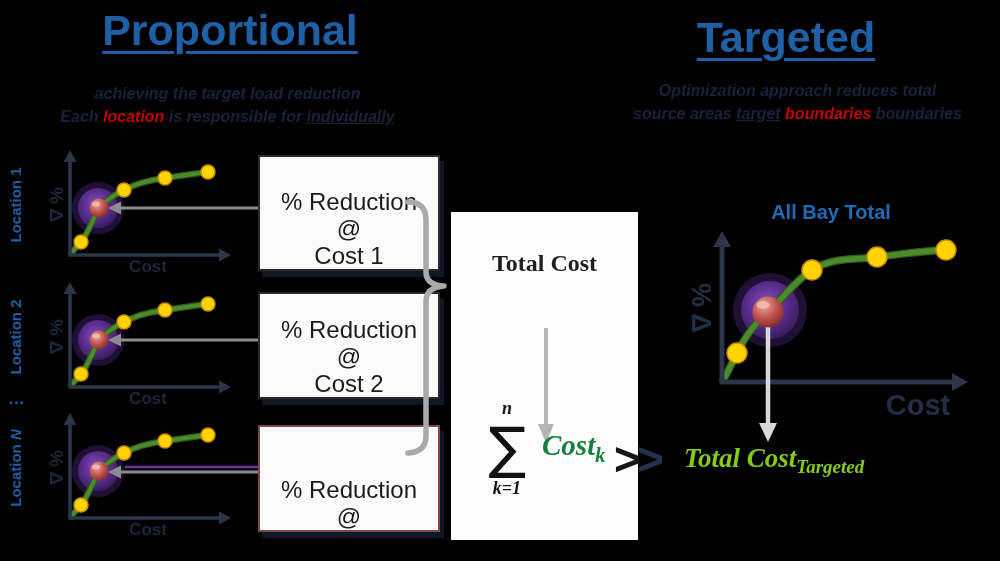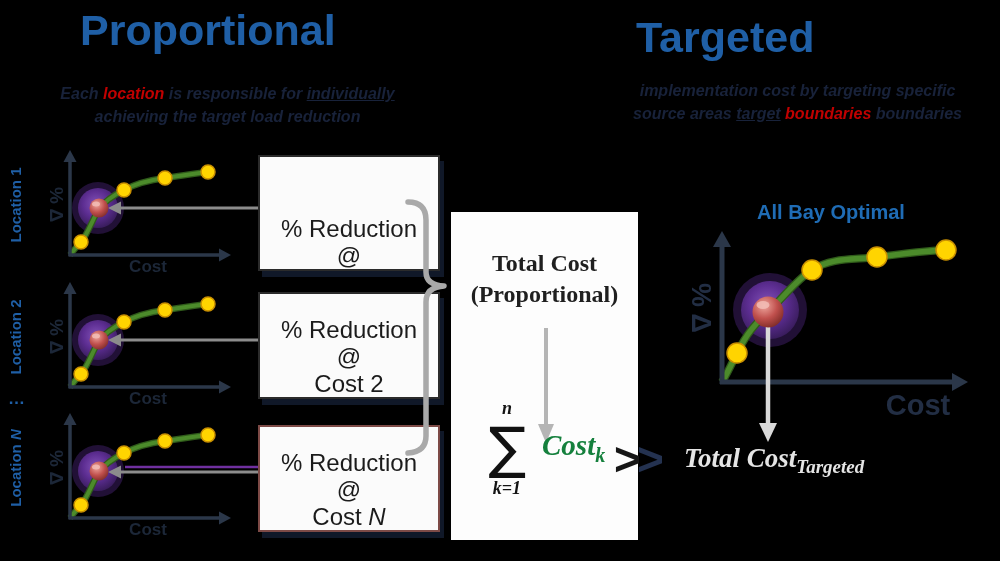--- a/index.html
+++ b/index.html
@@ -1,22 +1,22 @@
 <!DOCTYPE html>
 <html><head>
 <meta charset="utf-8">
 <style>
   html,body{margin:0;padding:0;background:#000;}
   #stage{position:relative;width:1000px;height:561px;background:#000;overflow:hidden;
          font-family:"Liberation Sans",sans-serif;}
   .abs{position:absolute;}
 
   
-  .h-title{width:300px;font-size:43px;font-weight:bold;color:#1F5FA6;
-           text-decoration-thickness:3px;text-underline-offset:6px;}
+  .h-title{width:300px;text-align:center;font-size:43px;font-weight:bold;color:#1F5FA6;
+           text-decoration:underline;text-decoration-thickness:3px;text-underline-offset:6px;}
 
   
   .subtitle{text-align:center;font-style:italic;font-weight:bold;font-size:16px;
             color:#18223A;line-height:23px;}
   .red{color:#C00000;}
   .uline{text-decoration:underline;}
 
   
   .loclab{width:120px;height:20px;text-align:center;font-weight:bold;font-size:15px;
           color:#1F5FA6;transform:rotate(-90deg);line-height:20px;}
@@ -55,33 +55,33 @@
        color:#141414;line-height:20px;}
   .sig{font-family:"DejaVu Sans",sans-serif;font-size:56px;color:#111;line-height:60px;}
   .term{font-family:"Liberation Serif",serif;font-style:italic;font-weight:700;font-size:29px;color:#15803d;}
   .term sub{font-size:20px;}
   .gt{font-size:46px;font-weight:bold;line-height:46px;}
 
   
   #abc{width:200px;text-align:center;font-weight:bold;font-size:20px;color:#1F6CB5;}
   #optimal{width:108px;font-weight:bold;font-size:20px;line-height:26px;color:#C0504D;}
   .result{font-family:"Liberation Serif",serif;font-style:italic;font-weight:700;
-          font-size:27px;color:#e5e5e5;}
+          font-size:27px;color:#84cc16;}
   .result sub{font-size:19px;}
 </style>
 </head>
 <body>
 
 <div id="stage">
 
   <div class="abs h-title" style="left:80px;top:6px;">Proportional</div>
 
   <div class="abs subtitle" style="left:25px;top:82px;width:405px;">
+    <div>achieving the target load reduction</div>
     <div><span>Each </span><span class="red">location</span><span> is responsible for </span><span class="uline">individually</span></div>
-    <div>achieving the target load reduction</div>
   </div>
 
   <div class="abs loclab" style="left:-44px;top:195px;"><span>Location </span><span>1</span></div>
   <div class="abs loclab" style="left:-44px;top:327px;"><span>Location </span><span>2</span></div>
   <div class="abs dots" style="left:8px;top:389px;">…</div>
   <div class="abs loclab" style="left:-44px;top:458px;"><span>Location </span><span class="it">N</span></div>
 
   <svg width="260" height="140" viewBox="0 0 260 140" style="left:0;top:145px;">
     <defs>
       <radialGradient id="pg1" cx="45%" cy="40%" r="60%">
@@ -178,40 +178,39 @@
     <polygon class="axf" points="70,5 63.5,17 76.5,17"></polygon>
     <line class="axis" x1="68.5" y1="110" x2="221" y2="110"></line>
     <polygon class="axf" points="231,110 219,103.5 219,116.5"></polygon>
     <text class="ylab" x="50" y="42" transform="rotate(90 50 42)">% Δ</text>
     <text class="xlab" x="148" y="127">Cost</text>
   </svg>
 
   <div class="abs rbox" style="top:155px;height:112px;">
     <div>% Reduction</div>
     <div>@</div>
+    <div><span>Cost </span><span>1</span></div>
   </div>
   <div class="abs rbox" style="top:292px;height:103px;">
     <div>% Reduction</div>
     <div>@</div>
     <div><span>Cost </span><span>2</span></div>
   </div>
   <div class="abs rbox" style="top:425px;height:103px;border-color:#7D4A46;">
     <div>% Reduction</div>
     <div>@</div>
-    <div><span>Cost </span><span class="it">N</span></div>
   </div>
 
   <svg width="60" height="275" viewBox="0 0 60 275" style="left:398px;top:190px;">
     <path d="M10,12 Q28,12 28,30 L28,82 Q28,95 46,96 Q28,97 28,112 L28,246 Q28,262 10,263" fill="none" stroke="#A9A9A9" stroke-width="5.5" stroke-linecap="round" stroke-linejoin="round"></path>
   </svg>
 
   <div class="abs" id="panel">
     <div class="abs ptitle">
       <div>Total Cost</div>
-      <div>(Proportional)</div>
     </div>
     <svg width="20" height="120" viewBox="0 0 20 120" style="left:85px;top:114px;">
       <line x1="10" y1="2" x2="10" y2="100" stroke="#B5B5B5" stroke-width="4"></line>
       <polygon points="10,117 2,98 18,98" fill="#B5B5B5"></polygon>
     </svg>
     <div class="abs sum" style="left:30px;top:186px;">
       <div class="sumcol">
         <div class="lim">n</div>
         <div class="sig">∑</div>
         <div class="lim">k=1</div>
@@ -219,25 +218,25 @@
       <div class="term"><span>Cost</span><sub>k</sub></div>
     </div>
   </div>
 
   <span class="abs gt" style="left:614px;top:436px;color:#161616;">&gt;</span>
   <span class="abs gt" style="left:637px;top:436px;color:#243250;">&gt;</span>
 
   <div class="abs h-title" style="left:636px;top:13px;">Targeted</div>
 
   <div class="abs subtitle" style="left:600px;top:79px;width:395px;">
-    <div>implementation cost by targeting specific</div>
+    <div>Optimization approach reduces total</div>
     <div><span>source areas </span><span class="uline">target</span><span class="red"> boundaries </span><span>boundaries</span></div>
   </div>
 
-  <div class="abs" id="abc" style="left:731px;top:201px;">All Bay Optimal</div>
+  <div class="abs" id="abc" style="left:731px;top:201px;">All Bay Total</div>
 
   <svg width="340" height="235" viewBox="0 0 340 235" style="left:660px;top:225px;">
     <defs>
       <radialGradient id="pgT" cx="45%" cy="40%" r="60%">
         <stop offset="0%" stop-color="#8352B8"></stop>
           <stop offset="55%" stop-color="#5C2D91"></stop>
           <stop offset="100%" stop-color="#3A1D5E"></stop>
       </radialGradient>
       <radialGradient id="rgT" cx="38%" cy="30%" r="75%">
         <stop offset="0%" stop-color="#EFA79E"></stop>

